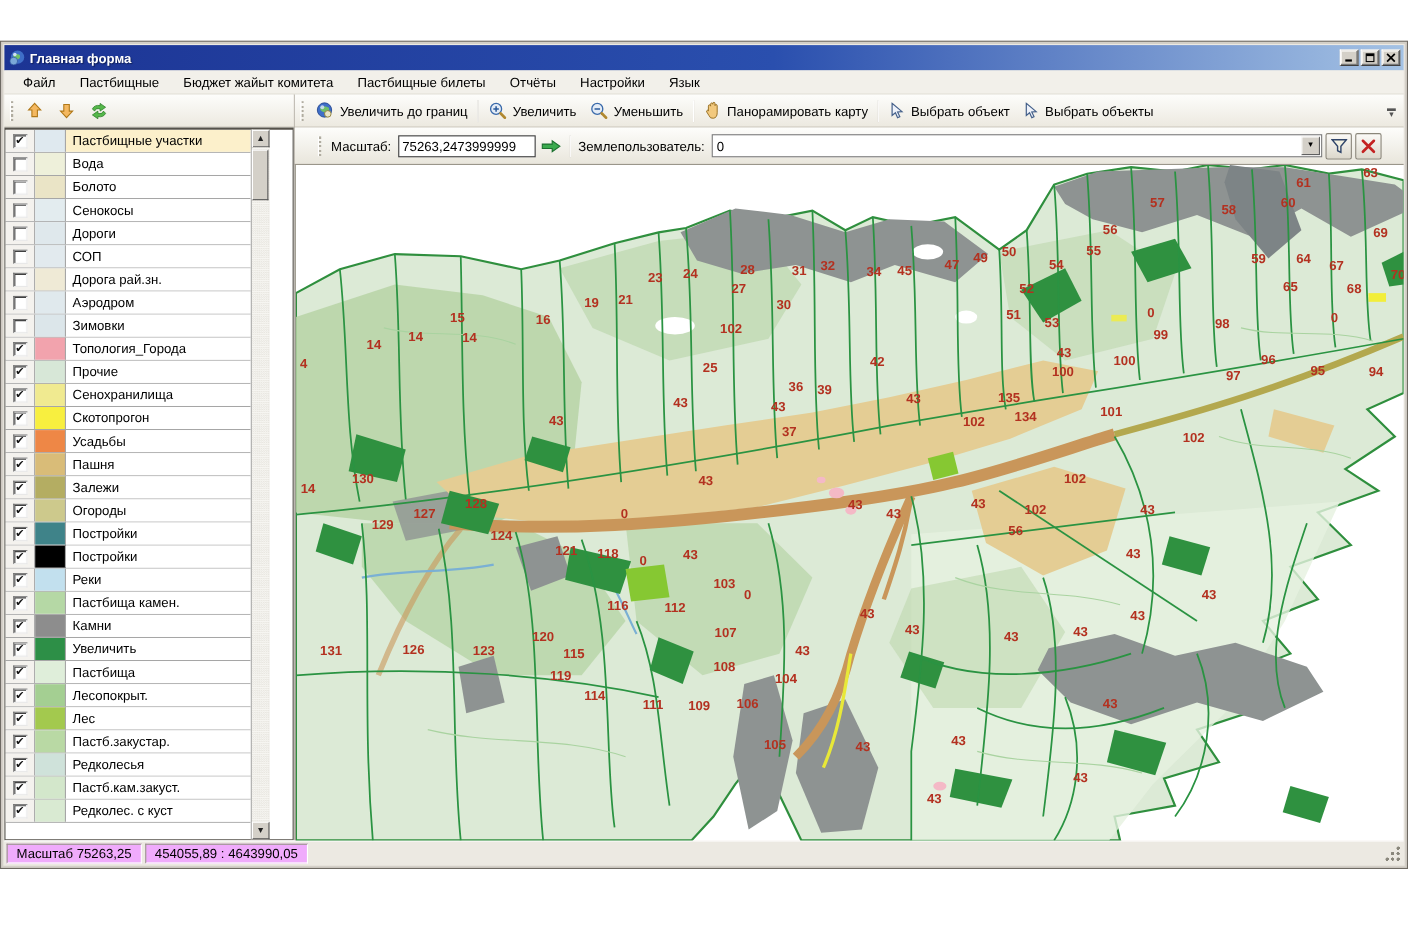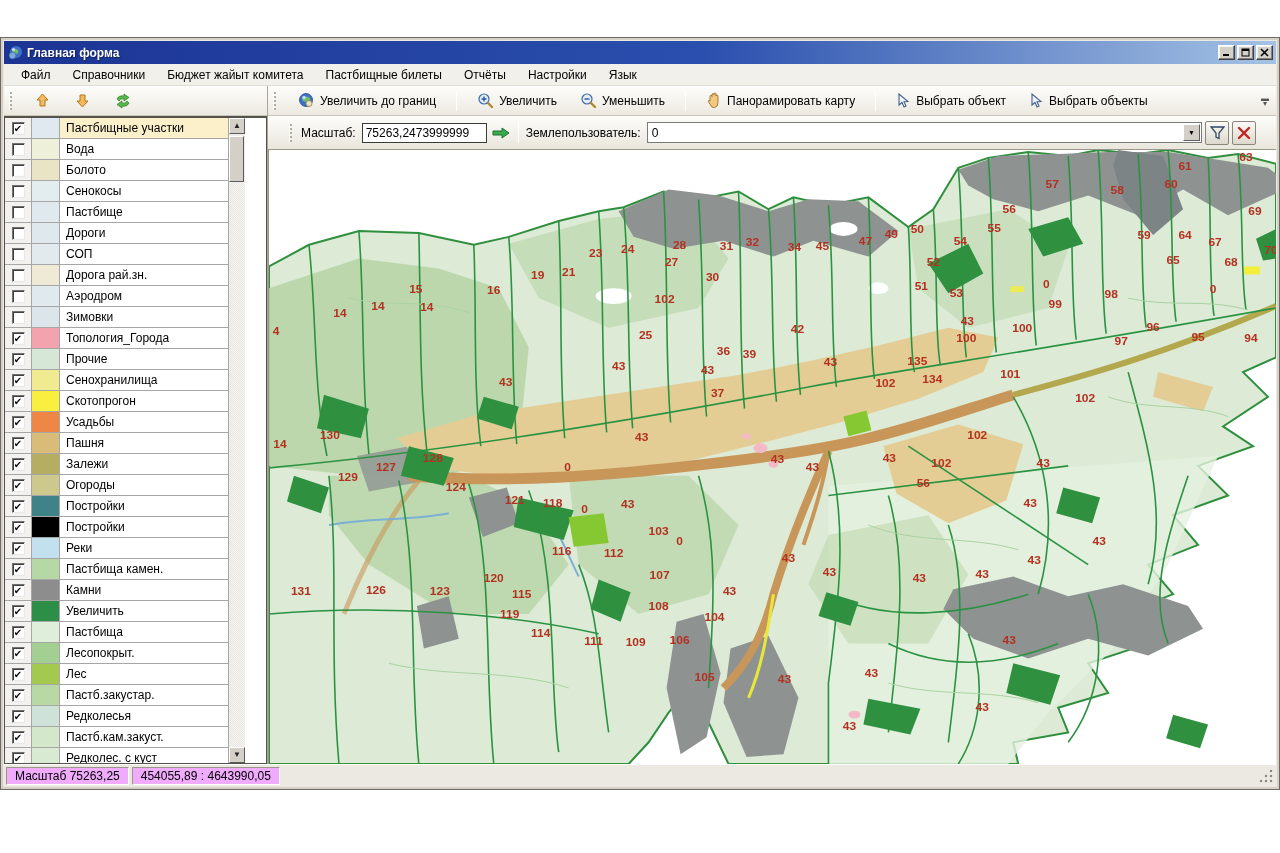--- a/index.html
+++ b/index.html
@@ -14,21 +14,21 @@
 
   
   .menubar { height:22px; background:#f2f0ea; display:flex; align-items:center; padding-left:6px; flex:0 0 auto; border-bottom:1px solid #e0ddd4; }
   .menu-item { font-size:12px; color:#000; padding:3px 11px; white-space:nowrap; }
 
   
   .content { flex:1; display:flex; min-height:0; }
   .left-col { width:264px; flex:0 0 auto; display:flex; flex-direction:column; border-right:1px solid #a8a49a; }
   .right-col { flex:1; display:flex; flex-direction:column; min-width:0; }
 
-  .toolbar { height:30px; background:linear-gradient(#fdfdfb,#ece9e0); display:flex; align-items:center; padding:0 4px; border-bottom:1px solid #c9c5ba; flex:0 0 auto;gap:11px; }
+  .toolbar { height:30px; background:linear-gradient(#fdfdfb,#ece9e0); display:flex; align-items:center; padding:0 4px; border-bottom:1px solid #c9c5ba; flex:0 0 auto; }
   .grip { width:3px; height:18px; margin:0 5px 0 1px; background-image:repeating-linear-gradient(#b0aca0 0 2px, transparent 2px 4px); border-left:1px solid #fff; flex:0 0 auto; }
   .tb-btn { display:flex; align-items:center; gap:5px; padding:2px 6px; font-size:12px; color:#000; white-space:nowrap; }
   .tb-sep { width:1px; height:20px; background:#b8b4a8; border-right:1px solid #fff; margin:0 3px; }
   .tb-spacer { flex:1; }
   .overflow-btn { width:14px; height:24px; display:flex; flex-direction:column; align-items:center; justify-content:center; color:#555; font-size:8px; line-height:5px; }
 
   .toolbar2 { height:34px; background:linear-gradient(#fdfdfb,#e9e6dc); display:flex; align-items:center; padding:0 20px; border-bottom:1px solid #9a968a; flex:0 0 auto; }
   .tb-label { font-size:12px; margin:0 6px 0 4px; white-space:nowrap; }
   .scale-input { width:125px; height:20px; border:1px solid #3a3a3a; background:#fff; font-size:12px; font-family:"Liberation Sans",sans-serif; padding:1px 3px; }
   .combo { flex:1; height:21px; border:1px solid #7a7a7a; background:#fff; display:flex; align-items:center; min-width:0; }
@@ -93,21 +93,21 @@
       </div>
     <div class="winbtn">
         <svg width="9" height="9" viewBox="0 0 9 9">
           <path d="M1,1 L8,8 M8,1 L1,8" stroke="#000" stroke-width="1.6"></path>
         </svg>
       </div>
   </div>
 
   <div class="menubar" id="menubar">
       <span class="menu-item">Файл</span>
-      <span class="menu-item">Справочники</span>
+      <span class="menu-item">Пастбищные</span>
       <span class="menu-item">Бюджет жайыт комитета</span>
       <span class="menu-item">Пастбищные билеты</span>
       <span class="menu-item">Отчёты</span>
       <span class="menu-item">Настройки</span>
       <span class="menu-item">Язык</span>
     </div>
 
   <div class="content">
 
     <div class="left-col">
@@ -153,27 +153,20 @@
               </div>
               <div class="cell-swatch" style="background: rgb(234, 228, 198);"></div>
               <div class="cell-label">Болото</div>
             </div>
             <div class="layer-row">
               <div class="cell-check">
                 <div class="checkbox"></div>
               </div>
               <div class="cell-swatch" style="background: rgb(227, 236, 239);"></div>
               <div class="cell-label">Сенокосы</div>
-            </div>
-            <div class="layer-row">
-              <div class="cell-check">
-                <div class="checkbox"></div>
-              </div>
-              <div class="cell-swatch" style="background: rgb(224, 234, 238);"></div>
-              <div class="cell-label">Пастбище</div>
             </div>
             <div class="layer-row">
               <div class="cell-check">
                 <div class="checkbox"></div>
               </div>
               <div class="cell-swatch" style="background: rgb(223, 232, 236);"></div>
               <div class="cell-label">Дороги</div>
             </div>
             <div class="layer-row">
               <div class="cell-check">

